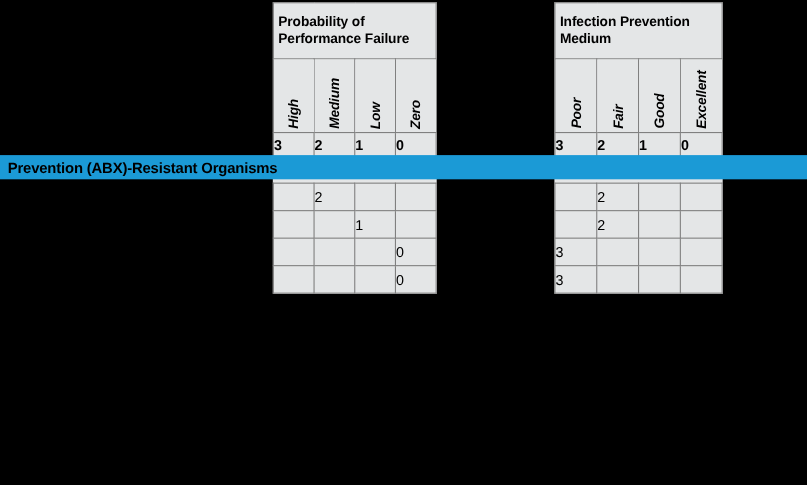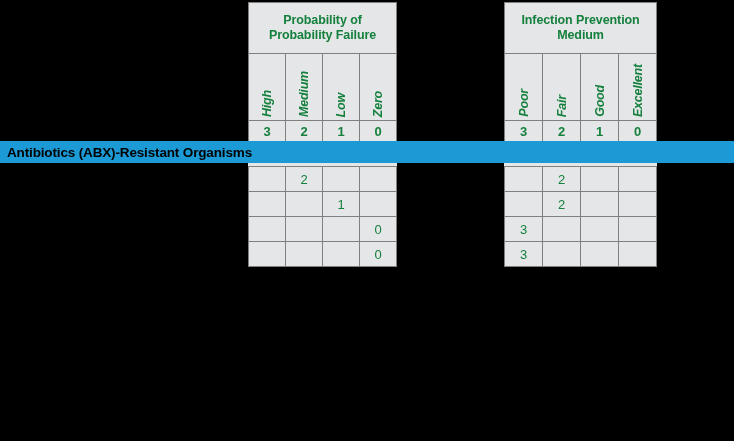--- a/index.html
+++ b/index.html
@@ -22,23 +22,22 @@
     top: 2px;
     border-collapse: collapse;
     table-layout: fixed;
     background: #e4e6e7;
   }
   .matrix td, .matrix th {
     border: 1px solid #808080;
     background: #e4e6e7;
     padding: 0;
     margin: 0;
-    text-align: center;
     vertical-align: middle;
-    color: #15803d;
+    color: #000000;
   }
   .matrix .group-title {
     height: 50px;
     font-size: 12.5px;
     font-weight: bold;
     line-height: 15px;
     letter-spacing: -0.1px;
     padding: 0 4px;
   }
   .matrix .rot-cell {
@@ -108,21 +107,21 @@
   <colgroup>
       <col>
       <col>
       <col>
       <col>
     </colgroup>
   <tbody>
     <tr>
       <td class="group-title" colspan="4">
         <span>Probability of</span><br>
-        <span>Probability Failure</span>
+        <span>Performance Failure</span>
       </td>
     </tr>
     <tr>
       <td class="rot-cell">
         <span class="rot-inner">High</span>
       </td>
       <td class="rot-cell">
         <span class="rot-inner">Medium</span>
       </td>
       <td class="rot-cell">
@@ -226,14 +225,14 @@
     <tr>
       <td class="data-cell">3</td>
       <td class="data-cell"></td>
       <td class="data-cell"></td>
       <td class="data-cell"></td>
     </tr>
   </tbody>
 </table>
 
 <div id="category-banner">
-  <span class="banner-label">Antibiotics (ABX)-Resistant Organisms</span>
+  <span class="banner-label">Prevention (ABX)-Resistant Organisms</span>
 </div>
 
 </body></html>

